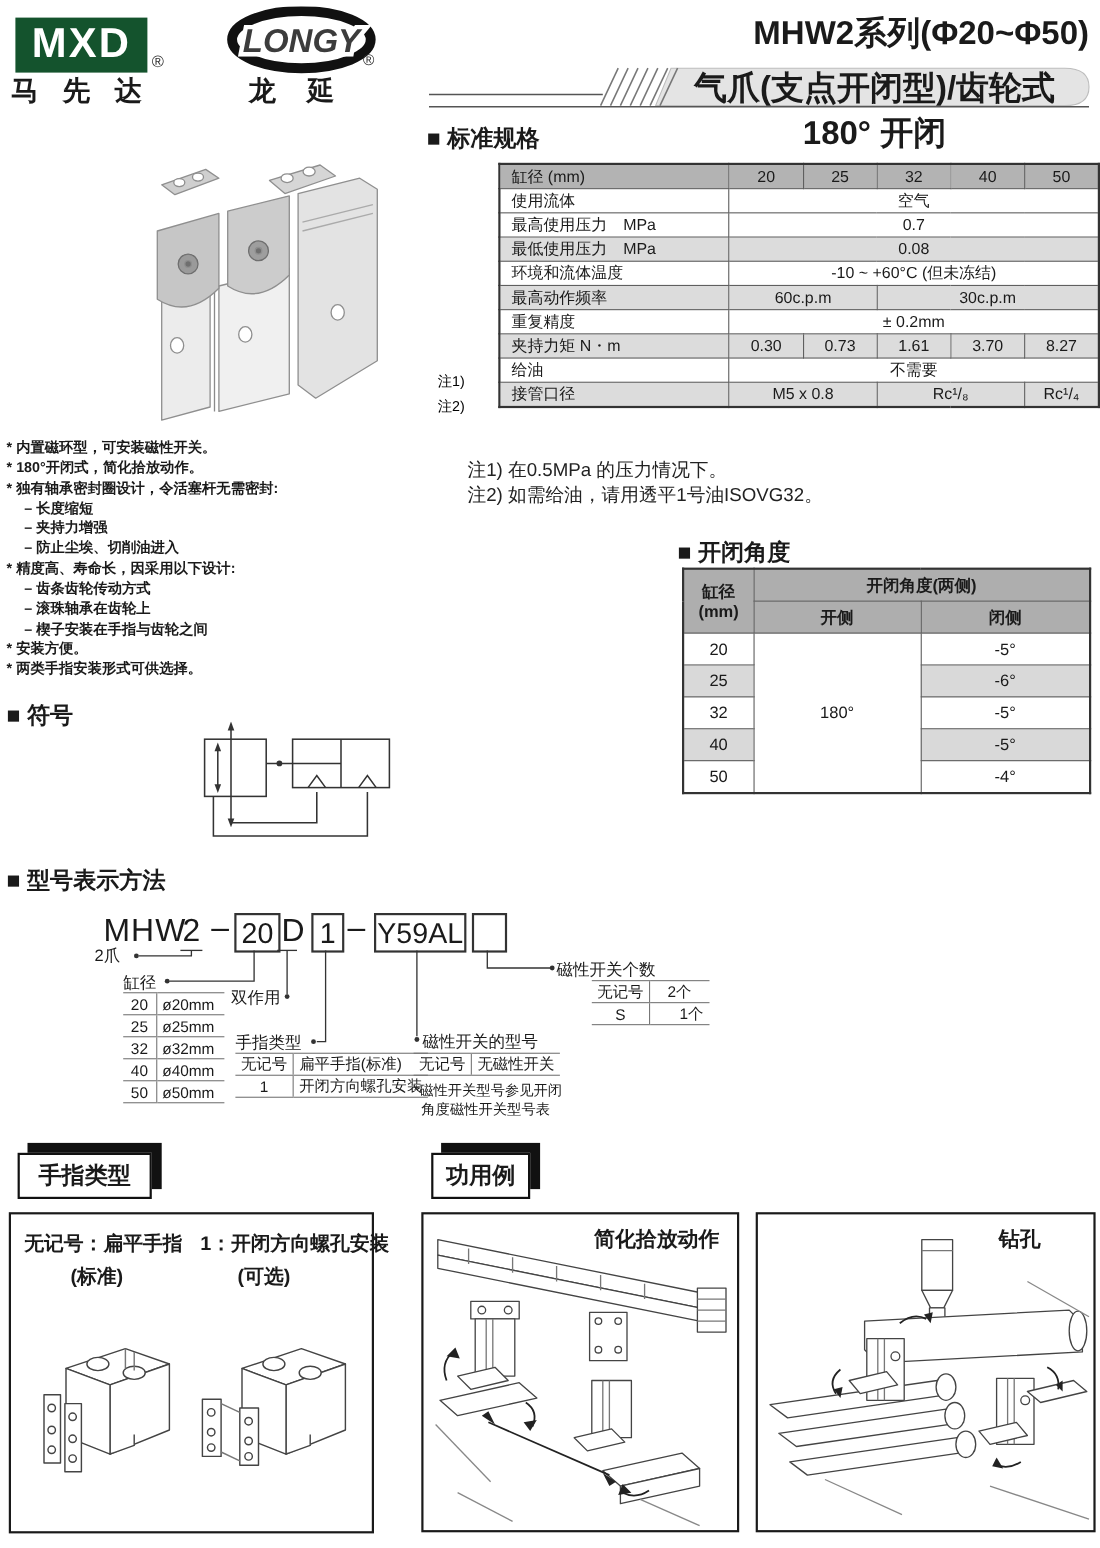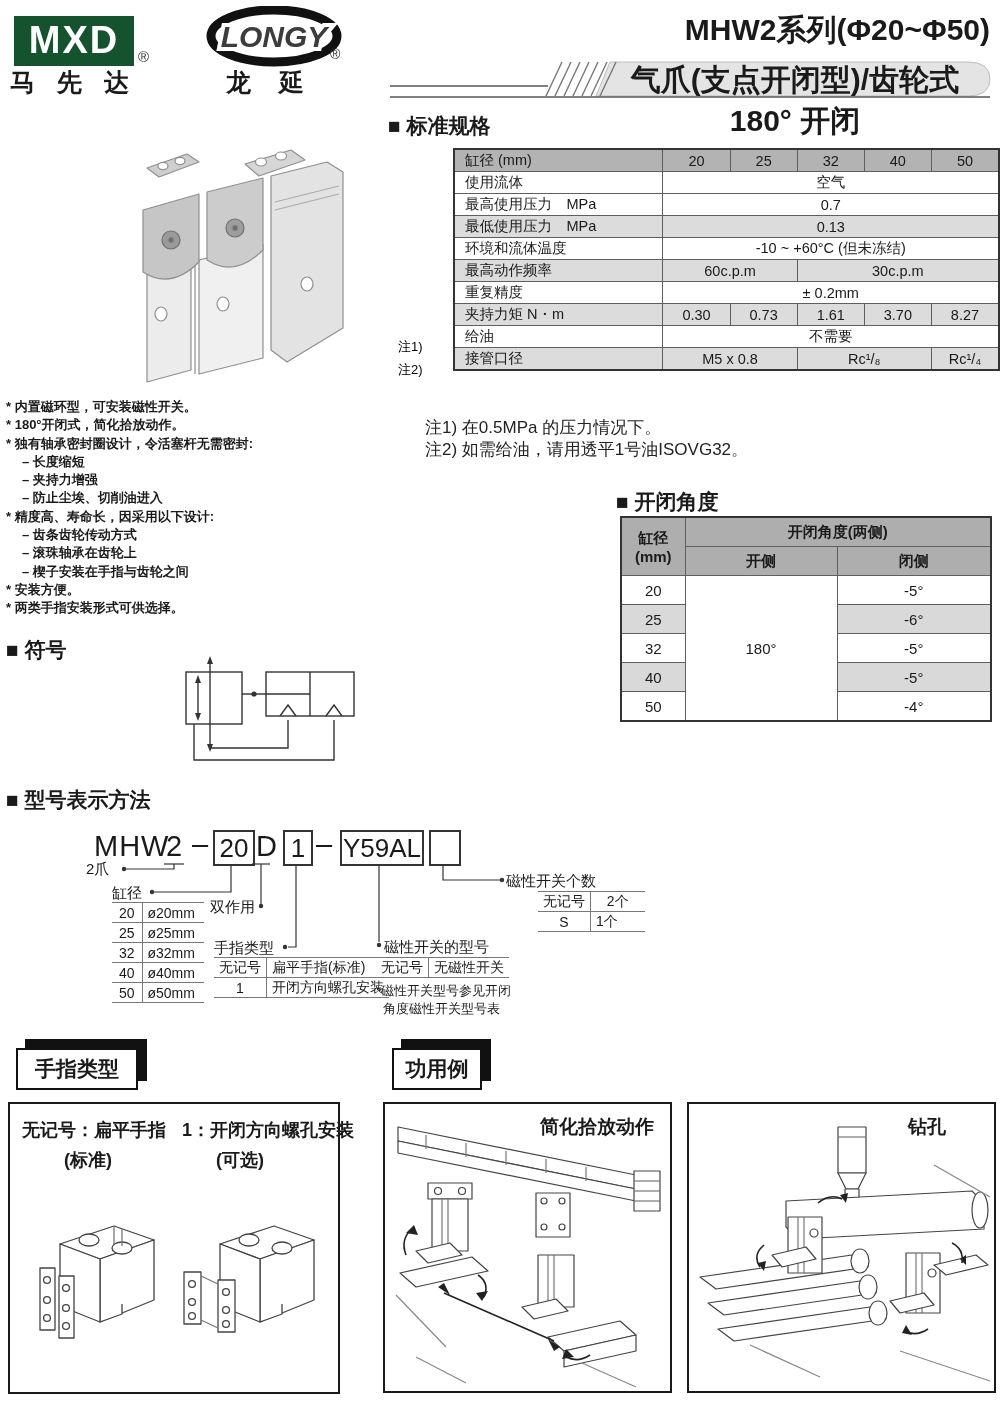--- a/index.html
+++ b/index.html
@@ -139,21 +139,21 @@
     <tr>
       <td class="lbl">使用流体</td>
       <td colspan="5">空气</td>
     </tr>
     <tr>
       <td class="lbl">最高使用压力　MPa</td>
       <td colspan="5">0.7</td>
     </tr>
     <tr class="alt">
       <td class="lbl">最低使用压力　MPa</td>
-      <td colspan="5">0.13</td>
+      <td colspan="5">0.08</td>
     </tr>
     <tr>
       <td class="lbl">环境和流体温度</td>
       <td colspan="5">-10 ~ +60°C (但未冻结)</td>
     </tr>
     <tr class="alt">
       <td class="lbl">最高动作频率</td>
       <td colspan="2">60c.p.m</td>
       <td colspan="3">30c.p.m</td>
     </tr>
@@ -370,21 +370,21 @@
         <col style="width:50px">
         <col style="width:54px">
       </colgroup>
     <tbody>
         <tr>
           <td>无记号</td>
           <td style="text-align:center">2个</td>
         </tr>
     <tr>
           <td>S</td>
-          <td style="text-align:left">1个</td>
+          <td style="text-align:right">1个</td>
         </tr>
   </tbody>
     </table>
 
   <div class="abs tab" style="left:16px;top:1048px;width:118px;height:38px;line-height:38px">手指类型</div>
   <div class="abs bigbox" style="left:8px;top:1102px;width:332px;height:292px"></div>
   <div class="abs fingertext" style="left:22px;top:1118px">无记号：扁平手指</div>
   <div class="abs fingertext" style="left:182px;top:1118px">1：开闭方向螺孔安装</div>
   <div class="abs fingertext" style="left:64px;top:1148px">(标准)</div>
   <div class="abs fingertext" style="left:216px;top:1148px">(可选)</div>

